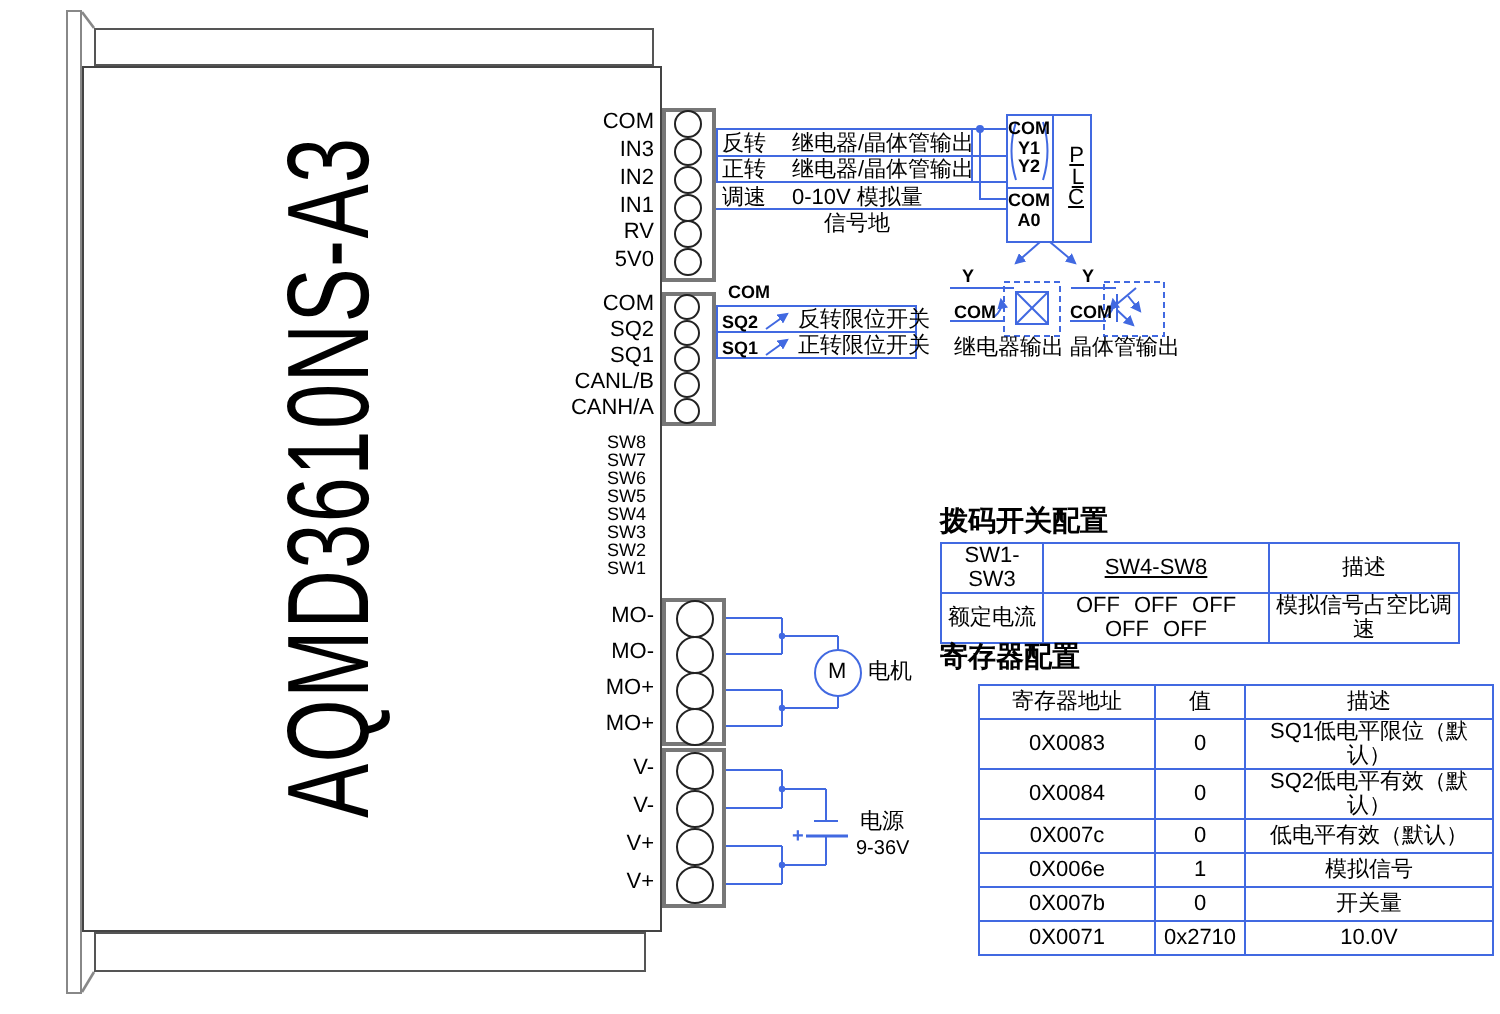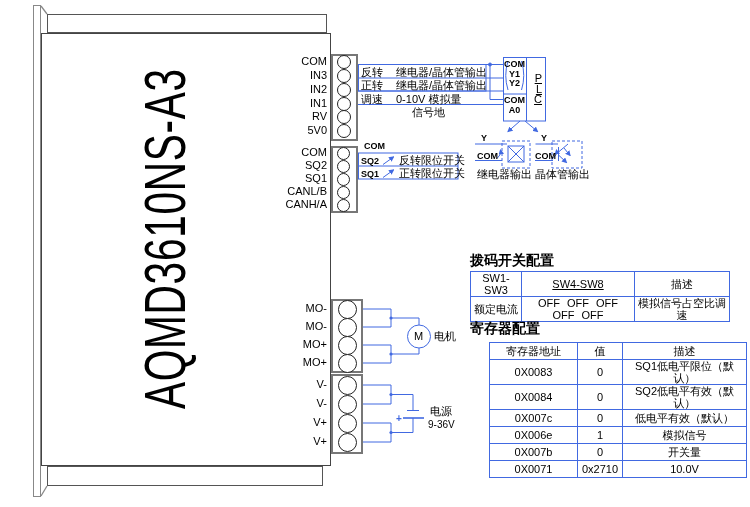--- a/index.html
+++ b/index.html
@@ -171,20 +171,30 @@
     <span class="abs termlbl t11" style="top:110px;">RV</span>
     <span class="abs termlbl t11" style="top:124px;">5V0</span>
   </div>
   <div class="abs" style="left:240px;top:0;width:87px;height:220px;">
     <span class="abs termlbl t11" style="top:146px;">COM</span>
     <span class="abs termlbl t11" style="top:159px;">SQ2</span>
     <span class="abs termlbl t11" style="top:172px;">SQ1</span>
     <span class="abs termlbl t11" style="top:185px;">CANL/B</span>
     <span class="abs termlbl t11" style="top:198px;">CANH/A</span>
   </div>
+  <div class="abs" style="left:240px;top:0;width:83px;height:300px;font:9px/9px 'Liberation Sans',sans-serif;">
+    <span class="abs termlbl" style="top:217px;">SW8</span>
+    <span class="abs termlbl" style="top:226px;">SW7</span>
+    <span class="abs termlbl" style="top:235px;">SW6</span>
+    <span class="abs termlbl" style="top:244px;">SW5</span>
+    <span class="abs termlbl" style="top:253px;">SW4</span>
+    <span class="abs termlbl" style="top:262px;">SW3</span>
+    <span class="abs termlbl" style="top:271px;">SW2</span>
+    <span class="abs termlbl" style="top:280px;">SW1</span>
+  </div>
   <div class="abs" style="left:240px;top:0;width:87px;height:380px;">
     <span class="abs termlbl t11" style="top:302px;">MO-</span>
     <span class="abs termlbl t11" style="top:320px;">MO-</span>
     <span class="abs termlbl t11" style="top:338px;">MO+</span>
     <span class="abs termlbl t11" style="top:356px;">MO+</span>
   </div>
   <div class="abs" style="left:240px;top:0;width:87px;height:460px;">
     <span class="abs termlbl t11" style="top:378px;">V-</span>
     <span class="abs termlbl t11" style="top:397px;">V-</span>
     <span class="abs termlbl t11" style="top:416px;">V+</span>

